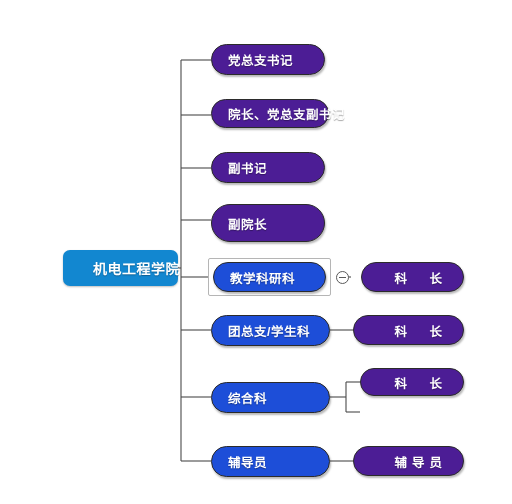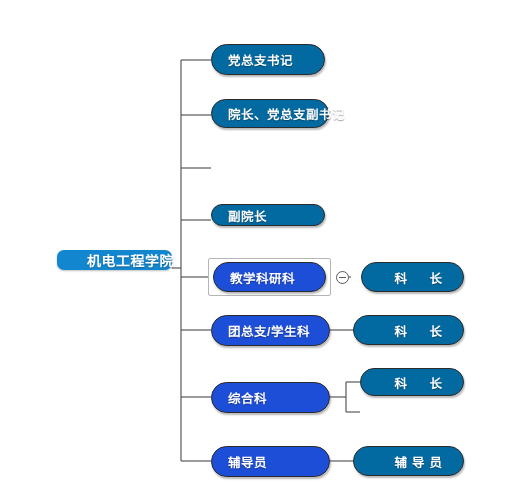--- a/index.html
+++ b/index.html
@@ -74,21 +74,21 @@
   .node.pill {
     border-radius: 999px;
     border: 1.6px solid #2b2b2b;
     font-size: 12.5px;
     padding: 0 16px;
     box-shadow: 1px 2px 2px rgba(0,0,0,0.28);
   }
   .node.pill .label {
     text-shadow: 0 1px 1px rgba(0,0,0,0.35);
   }
-  .node.orange { background: #0369a1; }
+  .node.orange { background: #4c1d95; }
   .node.green  { background: #1d4ed8; }
 
   
   .node.centered .label {
     text-align: right;
     letter-spacing: 5px;
     text-indent: 5px;
   }
 
   
@@ -147,34 +147,37 @@
     <path d="M330,330 L353,330"></path>
 
     <path d="M330,397 L346,397"></path>
     <path d="M346,382 L346,412"></path>
     <path d="M346,382 L360,382"></path>
     <path d="M346,412 L360,412"></path>
 
     <path d="M330,461 L353,461"></path>
   </svg>
 
-  <div class="node root" style="left:57px; top:250px; width:115px; height:20px;padding-left:30px;">
+  <div class="node root" style="left:63px; top:250px; width:115px; height:36px;padding-left:30px;">
     <span class="label">机电工程学院</span>
   </div>
 
   <div class="node pill orange" style="left:211px; top:44px; width:114px; height:31px;">
     <span class="label">党总支书记</span>
   </div>
 
   <div class="node pill orange" style="left:211px; top:99px; width:118px; height:29px;">
     <span class="label">院长、党总支副书记</span>
   </div>
 
-
-  <div class="node pill orange" style="left:211px; top:204px; width:114px; height:22px;">
+  <div class="node pill orange" style="left:211px; top:152px; width:114px; height:31px;">
+    <span class="label">副书记</span>
+  </div>
+
+  <div class="node pill orange" style="left:211px; top:204px; width:114px; height:38px;">
     <span class="label">副院长</span>
   </div>
 
   <div class="selection-frame" style="left:208px; top:258px; width:123px; height:38px;"></div>
   <div class="node pill green" style="left:213px; top:262px; width:113px; height:30px;">
     <span class="label">教学科研科</span>
   </div>
   <div class="collapse-handle" style="left:336px; top:271px;"></div>
 
   <div class="node pill green" style="left:211px; top:315px; width:119px; height:31px;">

